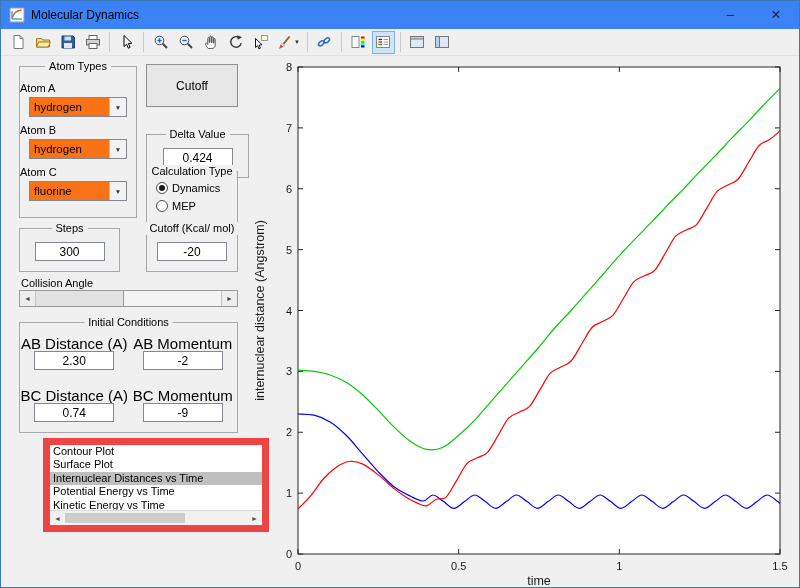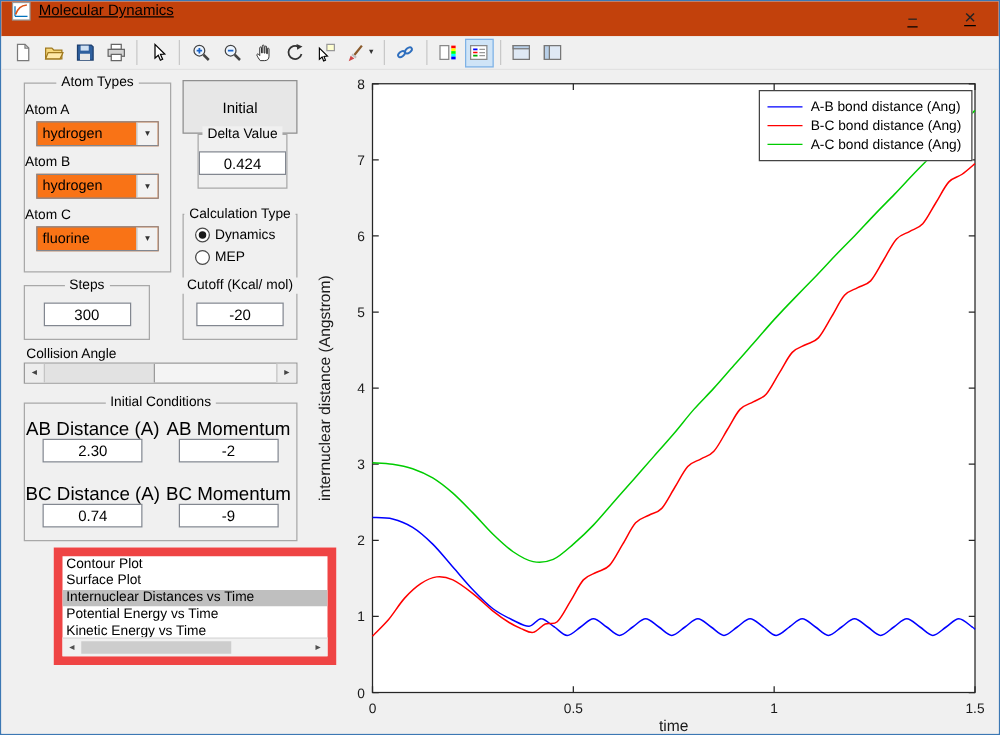--- a/index.html
+++ b/index.html
@@ -1,21 +1,21 @@
 <!DOCTYPE html>
 <html><head>
 <meta charset="utf-8">
 <style>
   * { box-sizing: border-box; margin: 0; padding: 0; }
   body { font-family: "Liberation Sans", "DejaVu Sans", sans-serif; background:#888; }
   .window { position:relative; width:800px; height:588px; background:#f0f0f0;
             border:1px solid #3c78b4; overflow:hidden; }
 
   
-  .titlebar { height:28px; background:#c2410c; display:flex; align-items:flex-start;text-decoration:underline; }
+  .titlebar { height:28px; background:#3b82f6; display:flex; align-items:center; }
   .win-icon { width:16px; height:16px; margin-left:8px; display:inline-block; }
   .win-icon svg { width:16px; height:16px; }
   .win-title { font-size:12px; color:#000; margin-left:6px; flex:1; }
   .cap-btns { display:flex; height:100%; }
   .cap-btn { width:46px; height:100%; display:flex; align-items:center; justify-content:center;
              font-size:14px; color:#222; }
   .cap-btn.close { font-size:16px; }
 
   
   .toolbar { height:27px; background:#f0f0f0; border-bottom:1px solid #e2e2e2;
@@ -42,21 +42,21 @@
   .combo { margin:3px auto 0; width:98px; height:20px; background:#f97316;
            border:1px solid #828790; display:flex; align-items:center; }
   .combo-text { flex:1; font-size:11.5px; padding-left:4px; overflow:hidden; white-space:nowrap; }
   .combo-btn { width:17px; height:100%; background:#f2f2f2; border-left:1px solid #c0c0c0;
                display:flex; align-items:center; justify-content:center; font-size:6.5px; color:#333; }
 
   .update-btn { position:absolute; left:145px; top:8px; width:92px; height:43px;
                 background:#e7e7e7; border:1px solid #8f8f8f; font-size:12px;
                 font-family:"Liberation Sans", sans-serif; color:#000; }
 
-  .delta-group { left:145px; top:51px; width:72px; height:44px;margin-left:12px; }
+  .delta-group { left:145px; top:78px; width:103px; height:44px; }
   .steps-group { left:18px; top:172px; width:101px; height:44px; }
   .cutoff-group { left:145px; top:172px; width:92px; height:44px; }
   .tfield { background:#fff; border:1px solid #828790; font-size:12px; text-align:center;
             font-family:"Liberation Sans", sans-serif; color:#000; }
   .group-input { position:absolute; left:50%; transform:translateX(-50%); top:13px;
                  width:70px; height:19px; }
 
   .calc-group { left:145px; top:115px; width:92px; height:57px; }
   #calc-options { position:absolute; left:9px; top:10px; }
   .radio-row { display:flex; margin-bottom:6px; }
@@ -295,21 +295,21 @@
             <span class="combo-btn">▼</span>
           </div>
           <div class="field-label">Atom C</div>
           <div class="combo">
             <span class="combo-text">fluorine</span>
             <span class="combo-btn">▼</span>
           </div>
         </div>
     </div>
 
-    <button class="update-btn">Initial</button>
+    <button class="update-btn">Cutoff</button>
 
     <div class="group delta-group">
       <span class="group-title">Delta Value</span>
       <input class="tfield group-input" value="0.424" style="">
     </div>
 
     <div class="group calc-group">
       <span class="group-title">Calculation Type</span>
       <div id="calc-options">
           <div class="radio-row">
@@ -425,30 +425,16 @@
           <text x="41" y="75.875" text-anchor="end" class="tick-label">7</text>
           <line x1="47" y1="11" x2="52" y2="11" stroke="#262626"></line>
           <line x1="529" y1="11" x2="524" y2="11" stroke="#262626"></line>
           <text x="41" y="15" text-anchor="end" class="tick-label">8</text>
           <text x="288" y="529" text-anchor="middle" class="axis-label">time</text>
           <text x="13" y="254.5" transform="rotate(-90 13 254.5)" text-anchor="middle" class="axis-label">internuclear distance (Angstrom)</text>
           <path d="M47.0,358.0C49.7,358.2 57.7,357.9 63.1,359.2C68.4,360.5 73.8,362.6 79.1,365.9C84.5,369.2 89.8,374.0 95.2,379.3C100.6,384.6 105.9,391.5 111.3,397.6C116.6,403.6 122.0,410.2 127.3,415.8C132.7,421.4 138.0,427.0 143.4,431.0C148.8,435.1 154.6,437.8 159.5,440.2C164.3,442.5 168.6,445.2 172.3,445.0C176.1,444.8 178.6,438.8 182.0,439.0C185.3,439.1 189.1,443.4 192.6,445.6C196.0,447.9 199.4,452.3 202.8,452.3C206.3,452.3 210.0,447.9 213.5,445.6C216.9,443.4 220.3,439.0 223.7,439.0C227.2,439.0 230.9,443.4 234.3,445.6C237.8,447.9 241.1,452.3 244.6,452.3C248.1,452.3 251.7,447.9 255.2,445.6C258.7,443.4 262.0,439.0 265.5,439.0C269.0,439.0 272.6,443.4 276.1,445.6C279.6,447.9 282.9,452.3 286.4,452.3C289.9,452.3 293.5,447.9 297.0,445.6C300.5,443.4 303.8,439.0 307.3,439.0C310.8,439.0 314.4,443.4 317.9,445.6C321.4,447.9 324.7,452.3 328.2,452.3C331.6,452.3 335.3,447.9 338.8,445.6C342.3,443.4 345.6,439.0 349.1,439.0C352.5,439.0 356.2,443.4 359.7,445.6C363.1,447.9 366.5,452.3 369.9,452.3C373.4,452.3 377.1,447.9 380.5,445.6C384.0,443.4 387.3,439.0 390.8,439.0C394.3,439.0 397.9,443.4 401.4,445.6C404.9,447.9 408.2,452.3 411.7,452.3C415.2,452.3 418.8,447.9 422.3,445.6C425.8,443.4 429.1,439.0 432.6,439.0C436.1,439.0 439.7,443.4 443.2,445.6C446.7,447.9 450.0,452.3 453.5,452.3C457.0,452.3 460.6,447.9 464.1,445.6C467.6,443.4 470.9,439.0 474.4,439.0C477.9,439.0 481.5,443.4 485.0,445.6C488.5,447.9 491.8,452.3 495.3,452.3C498.7,452.3 502.4,447.9 505.9,445.6C509.3,443.4 512.7,439.0 516.1,439.0C519.6,439.0 524.6,444.2 526.8,445.6C528.9,447.1 528.6,447.2 529.0,447.5" fill="none" stroke="#0000ff" stroke-width="1.2"></path>
           <path d="M47.0,453.0C49.1,450.7 55.6,444.6 59.9,439.6C64.1,434.5 68.4,427.3 72.7,422.5C77.0,417.7 81.3,413.8 85.6,410.9C89.8,408.1 94.1,406.0 98.4,405.5C102.7,405.0 106.4,405.7 111.3,407.9C116.1,410.1 122.0,414.7 127.3,418.9C132.7,423.0 138.6,429.0 143.4,432.9C148.2,436.7 152.5,439.7 156.3,442.0C160.0,444.3 162.7,445.5 165.9,446.9C169.1,448.2 172.3,450.5 175.5,449.9C178.7,449.3 182.0,444.6 185.2,443.2C188.4,441.8 191.4,444.4 194.8,441.4C198.2,438.3 201.9,430.5 205.4,424.9C208.9,419.4 212.2,411.8 215.7,407.9C219.2,404.0 222.8,403.7 226.3,401.8C229.8,399.9 233.1,400.1 236.6,396.3C240.1,392.6 243.7,385.0 247.2,379.3C250.7,373.6 254.0,366.1 257.5,362.2C261.0,358.4 264.6,358.1 268.1,356.2C271.6,354.2 274.9,354.4 278.4,350.7C281.8,346.9 285.5,339.2 289.0,333.6C292.4,328.1 295.8,321.0 299.2,317.2C302.7,313.4 306.4,313.1 309.9,311.1C313.3,309.1 316.7,308.9 320.1,305.0C323.6,301.2 327.3,293.6 330.7,288.0C334.2,282.4 337.5,275.3 341.0,271.5C344.5,267.8 348.1,267.5 351.6,265.5C355.1,263.4 358.4,263.2 361.9,259.4C365.4,255.5 369.0,247.9 372.5,242.3C376.0,236.7 379.3,229.6 382.8,225.9C386.3,222.1 389.9,221.7 393.4,219.8C396.9,217.9 400.2,218.1 403.7,214.3C407.2,210.6 410.8,203.0 414.3,197.3C417.8,191.6 421.1,184.1 424.6,180.2C428.0,176.4 431.7,176.1 435.2,174.1C438.7,172.2 442.0,172.4 445.5,168.7C448.9,164.9 452.6,157.2 456.1,151.6C459.5,146.0 462.9,138.9 466.3,135.2C469.8,131.4 473.5,131.1 476.9,129.1C480.4,127.1 483.7,126.9 487.2,123.0C490.7,119.2 494.3,111.5 497.8,106.0C501.3,100.4 504.6,93.3 508.1,89.5C511.6,85.8 515.2,85.9 518.7,83.4C522.2,81.0 527.3,76.3 529.0,74.9" fill="none" stroke="#ff0000" stroke-width="1.2"></path>
           <path d="M47.0,314.2C49.7,314.4 57.7,314.6 63.1,315.4C68.4,316.2 73.8,317.2 79.1,319.0C84.5,320.9 89.8,323.1 95.2,326.3C100.6,329.6 105.9,333.8 111.3,338.5C116.6,343.2 122.0,348.9 127.3,354.3C132.7,359.8 138.0,366.2 143.4,371.4C148.8,376.6 154.1,381.7 159.5,385.4C164.8,389.0 170.2,392.3 175.5,393.3C180.9,394.3 186.2,393.8 191.6,391.5C197.0,389.1 202.3,383.9 207.7,379.3C213.0,374.7 218.4,369.7 223.7,364.1C229.1,358.5 234.4,351.9 239.8,345.8C245.2,339.7 250.5,333.6 255.9,327.6C261.2,321.5 266.6,315.4 271.9,309.3C277.3,303.2 282.6,297.3 288.0,291.0C293.4,284.7 298.7,277.6 304.1,271.5C309.4,265.5 314.8,260.4 320.1,254.5C325.5,248.6 330.8,242.3 336.2,236.2C341.6,230.2 346.9,224.1 352.3,218.0C357.6,211.9 363.0,205.6 368.3,199.7C373.7,193.8 379.0,188.2 384.4,182.7C389.8,177.1 395.1,171.8 400.5,166.2C405.8,160.7 411.2,154.8 416.5,149.2C421.9,143.6 427.2,138.3 432.6,132.8C438.0,127.2 443.3,121.3 448.7,115.7C454.0,110.1 459.4,104.8 464.7,99.3C470.1,93.7 475.4,87.8 480.8,82.2C486.2,76.6 491.5,71.4 496.9,65.8C502.2,60.2 507.6,54.3 512.9,48.7C518.3,43.2 526.3,35.0 529.0,32.3" fill="none" stroke="#00cc00" stroke-width="1.2"></path>
         </svg>
-      <div class="legend" id="legend">
-          <div class="legend-row">
-            <span class="legend-line" style="border-top-color: rgb(0, 0, 255);"></span>
-            <span class="legend-label">A-B bond distance (Ang)</span>
-          </div>
-          <div class="legend-row">
-            <span class="legend-line" style="border-top-color: rgb(255, 0, 0);"></span>
-            <span class="legend-label">B-C bond distance (Ang)</span>
-          </div>
-          <div class="legend-row">
-            <span class="legend-line" style="border-top-color: rgb(0, 204, 0);"></span>
-            <span class="legend-label">A-C bond distance (Ang)</span>
-          </div>
-        </div>
     </div>
 
   </div>
 </div>
 
 </body></html>

